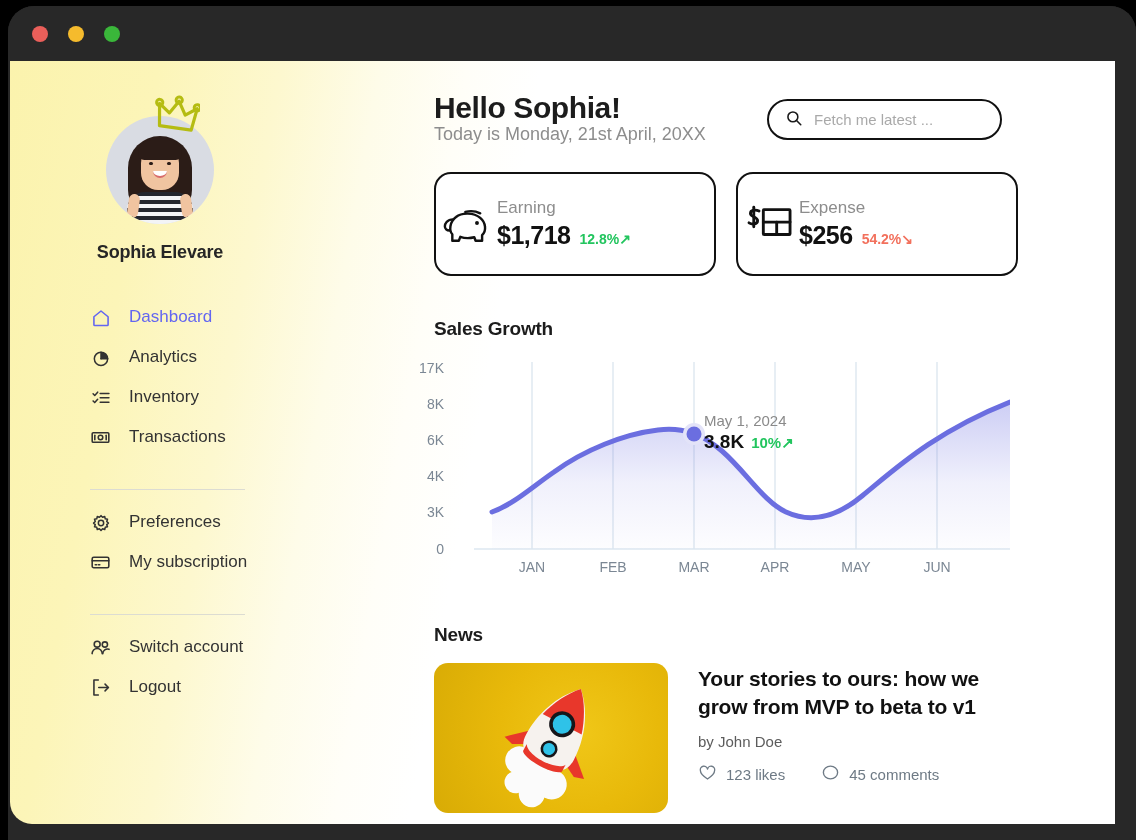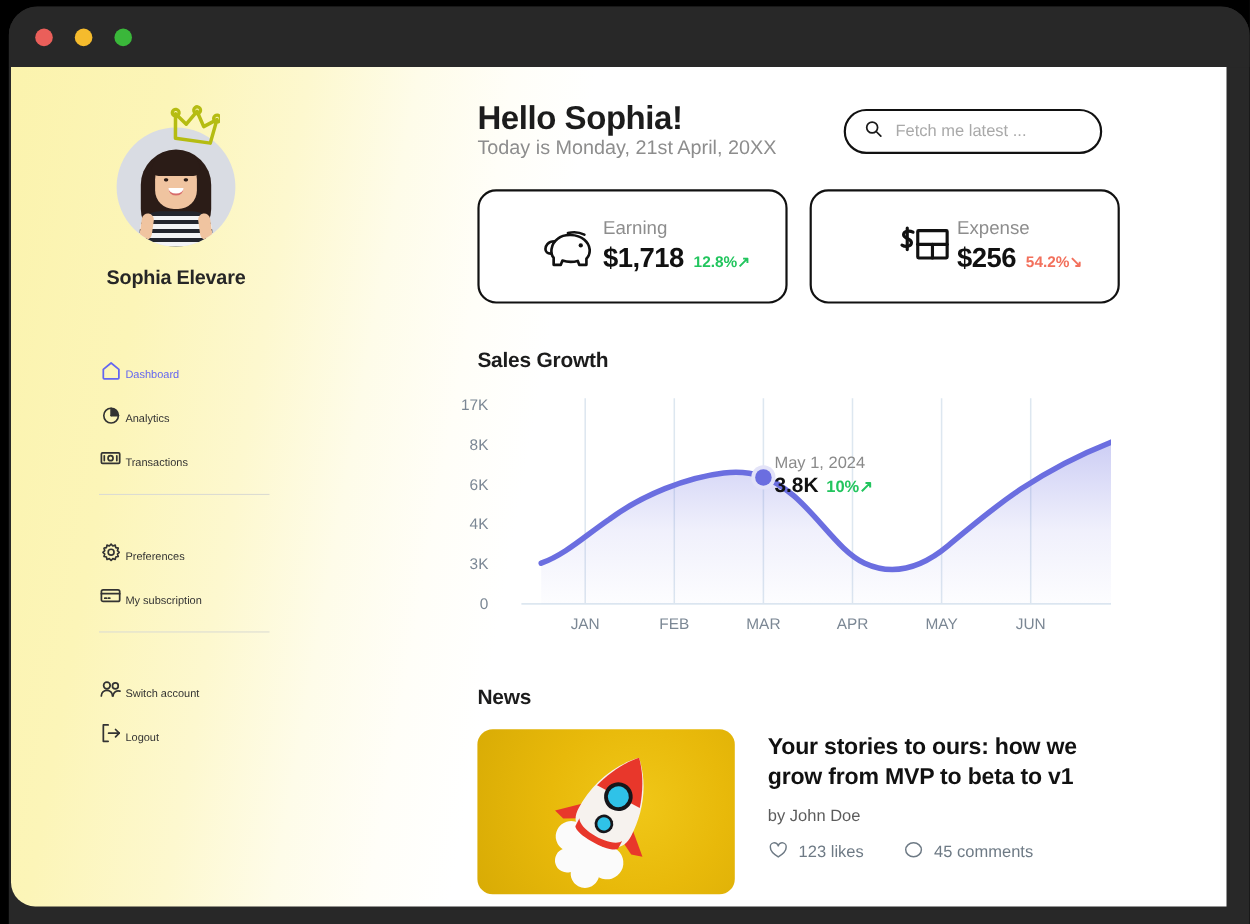--- a/index.html
+++ b/index.html
@@ -140,24 +140,24 @@
     text-align: center;
     font-size: 18px;
     font-weight: bold;
     color: #262626;
     letter-spacing: -0.2px;
   }
 
   #nav { margin-top: 44px; padding-left: 80px; }
   .nav-group { display: flex; flex-direction: column; }
   .nav-item {
-    display: flex; align-items: flex-end;
-    gap: 3px;
+    display: flex; align-items: flex-start;
+    gap: 18px;
     height: 40px;
-    font-size: 10px;
+    font-size: 17px;
     color: #333333;
     cursor: pointer;
   }
   .nav-item.active { color: #6366f1; }
   .nav-item .ico {
     width: 21px; height: 21px;
     display: flex; align-items: center; justify-content: center;
     flex: 0 0 21px;
   }
   .nav-divider {
@@ -214,23 +214,22 @@
   #stats {
     display: flex;
     gap: 20px;
     margin-top: 27px;
   }
   .stat-card {
     display: flex; align-items: center;
     width: 282px; height: 104px;
     border: 2px solid #111111;
     border-radius: 17px;
-    padding: 0 32px;
+    padding: 0 7px;
     background: #ffffff;
-    justify-content: flex-end;
   }
   .stat-icon { flex: 0 0 54px; display: flex; align-items: center; }
   .stat-label {
     font-size: 17px;
     color: #8d8d8d;
     line-height: 1.2;
   }
   .stat-row {
     display: flex; align-items: baseline; gap: 9px;
     margin-top: 3px;
@@ -383,20 +382,32 @@
               <svg width="20" height="20" viewBox="0 0 24 24" fill="none" stroke="#333333" stroke-width="1.8" stroke-linecap="round" stroke-linejoin="round">
                 <circle cx="12" cy="13" r="8"></circle>
                 <path d="M12 13 V5 a8 8 0 0 1 8 8 Z" fill="#333333" stroke="none"></path>
                 <path d="M12 13 L12 5"></path>
                 <path d="M12 13 L20 13"></path>
               </svg>
             </span>
             <span>Analytics</span>
           </div>
 
+          <div class="nav-item">
+            <span class="ico">
+              <svg width="20" height="20" viewBox="0 0 24 24" fill="none" stroke="#333333" stroke-width="1.8" stroke-linecap="round" stroke-linejoin="round">
+                <path d="M2.5 7 L4.5 9 L8 5"></path>
+                <path d="M2.5 15.5 L4.5 17.5 L8 13.5"></path>
+                <path d="M11 6.5 H21.5"></path>
+                <path d="M11 11.8 H21.5"></path>
+                <path d="M11 17 H21.5"></path>
+              </svg>
+            </span>
+            <span>Inventory</span>
+          </div>
 
           <div class="nav-item">
             <span class="ico">
               <svg width="21" height="21" viewBox="0 0 24 24" fill="none" stroke="#333333" stroke-width="1.8" stroke-linecap="round" stroke-linejoin="round">
                 <rect x="2.5" y="6.5" width="19" height="11" rx="1.2"></rect>
                 <circle cx="12" cy="12" r="2.6"></circle>
                 <path d="M5.5 9.5 V14.5"></path>
                 <path d="M18.5 9.5 V14.5"></path>
               </svg>
             </span>

